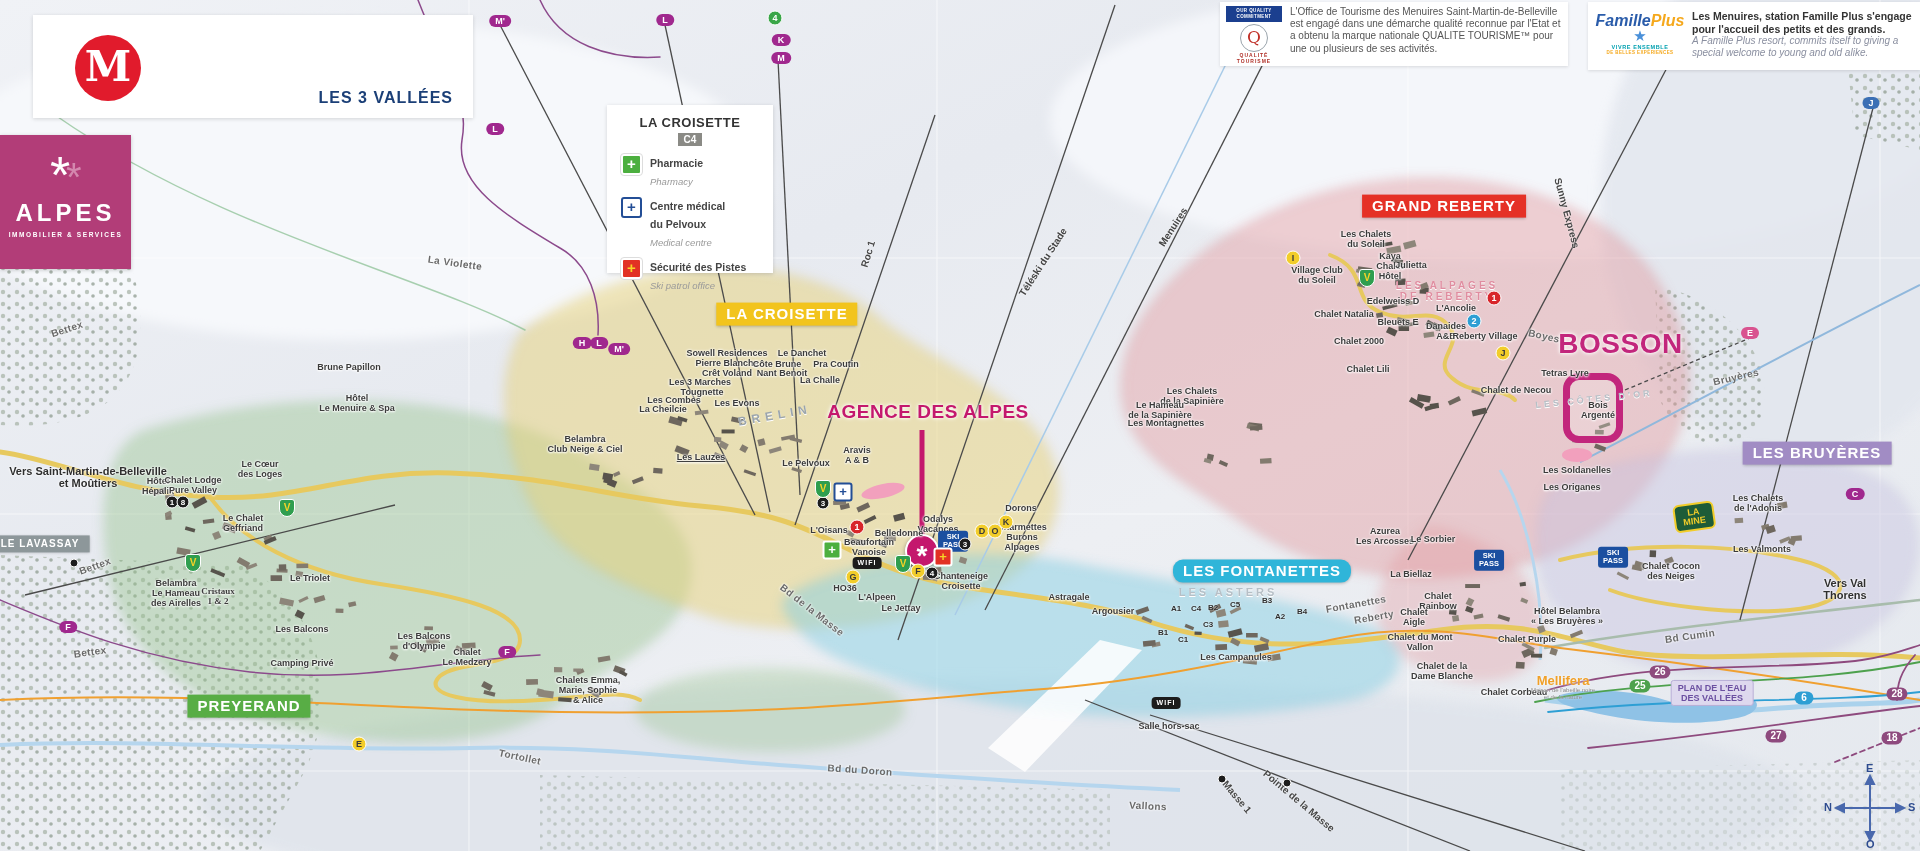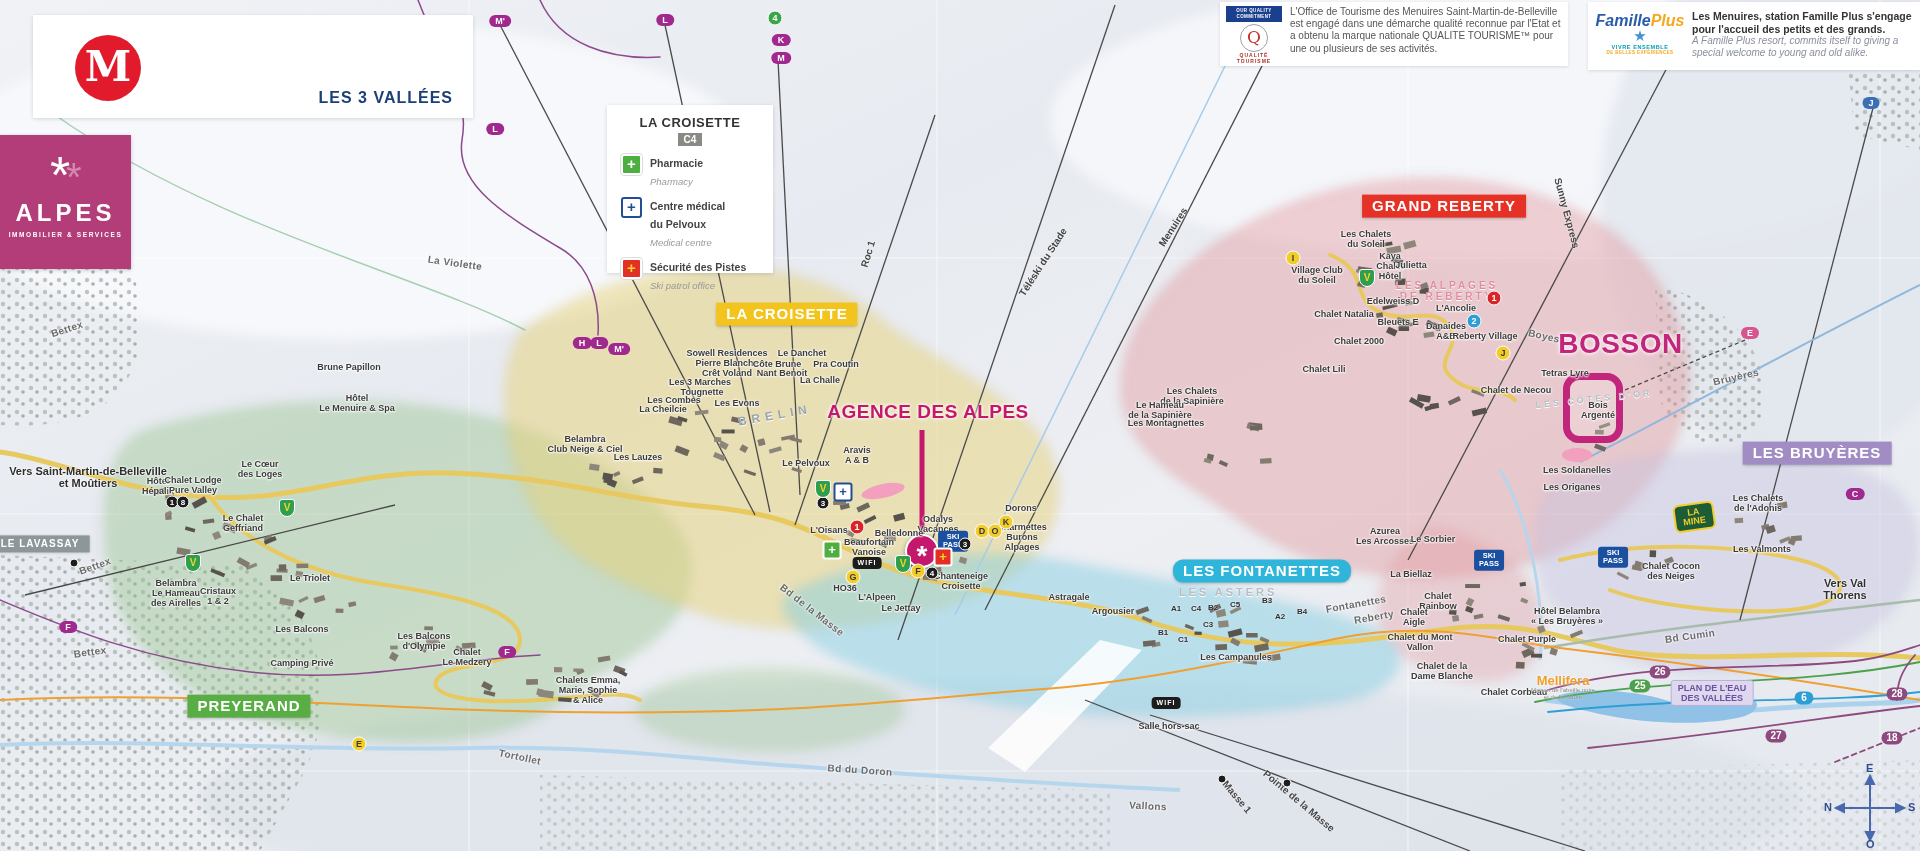--- a/index.html
+++ b/index.html
@@ -427,21 +427,21 @@
       <div class="lbl place" style="left: 674px; top: 400px; transform: translate(-50%, -50%);">Les Combes</div>
       <div class="lbl place" style="left: 663px; top: 409px; transform: translate(-50%, -50%);">La Cheilcie</div>
       <div class="lbl place" style="left: 737px; top: 403px; transform: translate(-50%, -50%);">Les Evons</div>
       <div class="lbl place" style="left: 802px; top: 353px; transform: translate(-50%, -50%);">Le Danchet</div>
       <div class="lbl place" style="left: 777px; top: 364px; transform: translate(-50%, -50%);">Côte Brune</div>
       <div class="lbl place" style="left: 782px; top: 373px; transform: translate(-50%, -50%);">Nant Benoit</div>
       <div class="lbl place" style="left: 836px; top: 364px; transform: translate(-50%, -50%);">Pra Coutin</div>
       <div class="lbl place" style="left: 820px; top: 380px; transform: translate(-50%, -50%);">La Challe</div>
       <div class="lbl place" style="left: 585px; top: 444px; transform: translate(-50%, -50%);">Belambra
 Club Neige &amp; Ciel</div>
-      <div class="lbl place" style="left: 638px; top: 457px; transform: translate(-50%, -50%);">Les Lauzes</div>
+      <div class="lbl place" style="left: 701px; top: 457px; transform: translate(-50%, -50%); text-decoration: underline;">Les Lauzes</div>
       <div class="lbl place" style="left: 806px; top: 463px; transform: translate(-50%, -50%);">Le Pelvoux</div>
       <div class="lbl place" style="left: 857px; top: 455px; transform: translate(-50%, -50%);">Aravis
 A &amp; B</div>
       <div class="lbl place" style="left: 829px; top: 530px; transform: translate(-50%, -50%);">L'Oisans</div>
       <div class="lbl place" style="left: 938px; top: 524px; transform: translate(-50%, -50%);">Odalys
 Vacances</div>
       <div class="lbl place" style="left: 899px; top: 533px; transform: translate(-50%, -50%);">Belledonne</div>
       <div class="lbl place" style="left: 869px; top: 547px; transform: translate(-50%, -50%);">Beaufortain
 Vanoise</div>
       <div class="lbl place" style="left: 845px; top: 588px; transform: translate(-50%, -50%);">HO36</div>
@@ -479,21 +479,21 @@
 Hôtel</div>
       <div class="lbl place" style="left: 1411px; top: 265px; transform: translate(-50%, -50%);">Julietta</div>
       <div class="lbl place" style="left: 1393px; top: 301px; transform: translate(-50%, -50%);">Edelweiss D</div>
       <div class="lbl place" style="left: 1456px; top: 308px; transform: translate(-50%, -50%);">L'Ancolie</div>
       <div class="lbl place" style="left: 1398px; top: 322px; transform: translate(-50%, -50%);">Bleuets E</div>
       <div class="lbl place" style="left: 1446px; top: 331px; transform: translate(-50%, -50%);">Danaides
 A&amp;B</div>
       <div class="lbl place" style="left: 1485px; top: 336px; transform: translate(-50%, -50%);">Reberty Village</div>
       <div class="lbl place" style="left: 1344px; top: 314px; transform: translate(-50%, -50%);">Chalet Natalia</div>
       <div class="lbl place" style="left: 1359px; top: 341px; transform: translate(-50%, -50%);">Chalet 2000</div>
-      <div class="lbl place" style="left: 1324px; top: 369px; transform: translate(-50%, -50%); text-align: center;">Chalet Lili</div>
+      <div class="lbl place" style="left: 1368px; top: 369px; transform: translate(-50%, -50%); text-align: center;">Chalet Lili</div>
       <div class="lbl place" style="left: 1317px; top: 275px; transform: translate(-50%, -50%);">Village Club
 du Soleil</div>
       <div class="lbl place" style="left: 1516px; top: 390px; transform: translate(-50%, -50%);">Chalet de Necou</div>
       <div class="lbl place" style="left: 1565px; top: 373px; transform: translate(-50%, -50%);">Tetras Lyre</div>
       <div class="lbl place" style="left: 1598px; top: 410px; transform: translate(-50%, -50%);">Bois
 Argenté</div>
       <div class="lbl place" style="left: 1577px; top: 470px; transform: translate(-50%, -50%);">Les Soldanelles</div>
       <div class="lbl place" style="left: 1572px; top: 487px; transform: translate(-50%, -50%);">Les Origanes</div>
       <div class="lbl place" style="left: 1385px; top: 536px; transform: translate(-50%, -50%);">Azurea
 Les Arcosses</div>
@@ -520,21 +520,21 @@
 Hépalik</div>
       <div class="lbl place" style="left: 193px; top: 485px; transform: translate(-50%, -50%);">Chalet Lodge
 Pure Valley</div>
       <div class="lbl place" style="left: 260px; top: 469px; transform: translate(-50%, -50%);">Le Cœur
 des Loges</div>
       <div class="lbl place" style="left: 243px; top: 523px; transform: translate(-50%, -50%);">Le Chalet
 Geffriand</div>
       <div class="lbl place" style="left: 176px; top: 593px; transform: translate(-50%, -50%);">Belambra
 Le Hameau
 des Airelles</div>
-      <div class="lbl place" style="left: 218px; top: 596px; transform: translate(-50%, -50%);">Cristaux
+      <div class="lbl place" style="left: 218px; top: 596px; transform: translate(-50%, -50%); font-family: Liberation Serif, serif;">Cristaux
 1 &amp; 2</div>
       <div class="lbl place" style="left: 310px; top: 578px; transform: translate(-50%, -50%);">Le Triolet</div>
       <div class="lbl place" style="left: 302px; top: 629px; transform: translate(-50%, -50%);">Les Balcons</div>
       <div class="lbl place" style="left: 424px; top: 641px; transform: translate(-50%, -50%);">Les Balcons
 d'Olympie</div>
       <div class="lbl place" style="left: 467px; top: 657px; transform: translate(-50%, -50%);">Chalet
 Le Medzery</div>
       <div class="lbl place" style="left: 302px; top: 663px; transform: translate(-50%, -50%);">Camping Privé</div>
       <div class="lbl place" style="left: 588px; top: 690px; transform: translate(-50%, -50%);">Chalets Emma,
 Marie, Sophie

